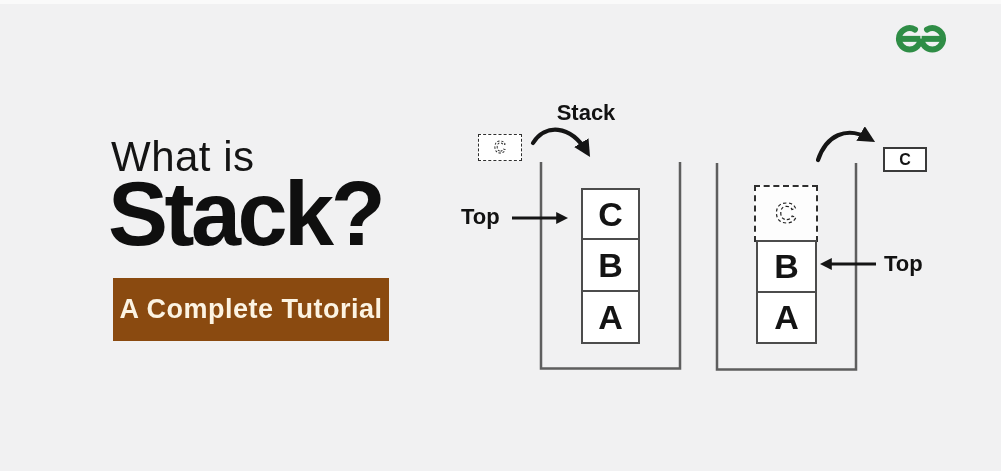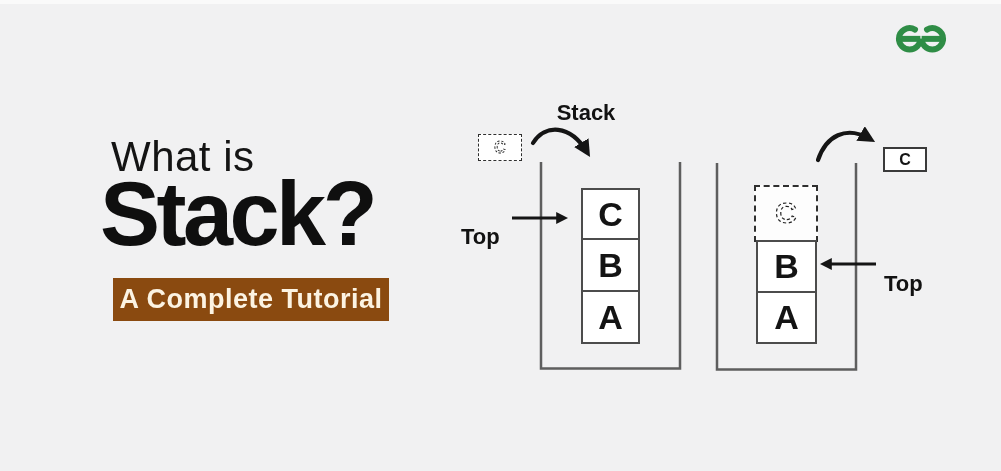--- a/index.html
+++ b/index.html
@@ -8,35 +8,35 @@
     position:relative;width:1001px;height:471px;background:#f1f1f2;
     overflow:hidden;
   }
   .top-edge{position:absolute;left:0;top:0;width:100%;height:4px;background:#fafafa;}
   
   .hero-line1{
     position:absolute;left:111px;top:136px;font-size:42px;font-weight:500;
     color:#141414;letter-spacing:0.5px;line-height:1;text-align:center;
   }
   .hero-line2{
-    position:absolute;left:100px;top:169px;font-size:90px;font-weight:700;
+    position:absolute;left:108px;top:169px;font-size:90px;font-weight:700;
     color:#0f0f0f;letter-spacing:-3.5px;line-height:1;
   }
   .hero-banner{
-    position:absolute;left:113px;top:278px;width:276px;height:43px;
+    position:absolute;left:113px;top:278px;width:276px;height:63px;
     background:#8a4a10;color:#fcf3e2;display:flex;align-items:center;justify-content:center;
     font-size:27px;font-weight:600;letter-spacing:0.5px;
   }
   
   .op-label{
     position:absolute;top:100px;width:90px;text-align:center;
     font-size:22px;font-weight:700;color:#121212;
   }
   .top-label{
-    position:absolute;font-size:22px;font-weight:700;color:#121212;line-height:1;margin-top:20px;
+    position:absolute;font-size:22px;font-weight:700;color:#121212;line-height:1;
   }
   .cell{
     position:absolute;background:#ffffff;border:2px solid #4c4c4c;
     display:flex;align-items:center;justify-content:center;
     font-size:34px;font-weight:700;color:#141414;box-sizing:border-box;
   }
   .ghost-box{
     position:absolute;background:#fdfdfd;border:2px dashed #2f2f2f;box-sizing:border-box;
   }
   .mini-box{

